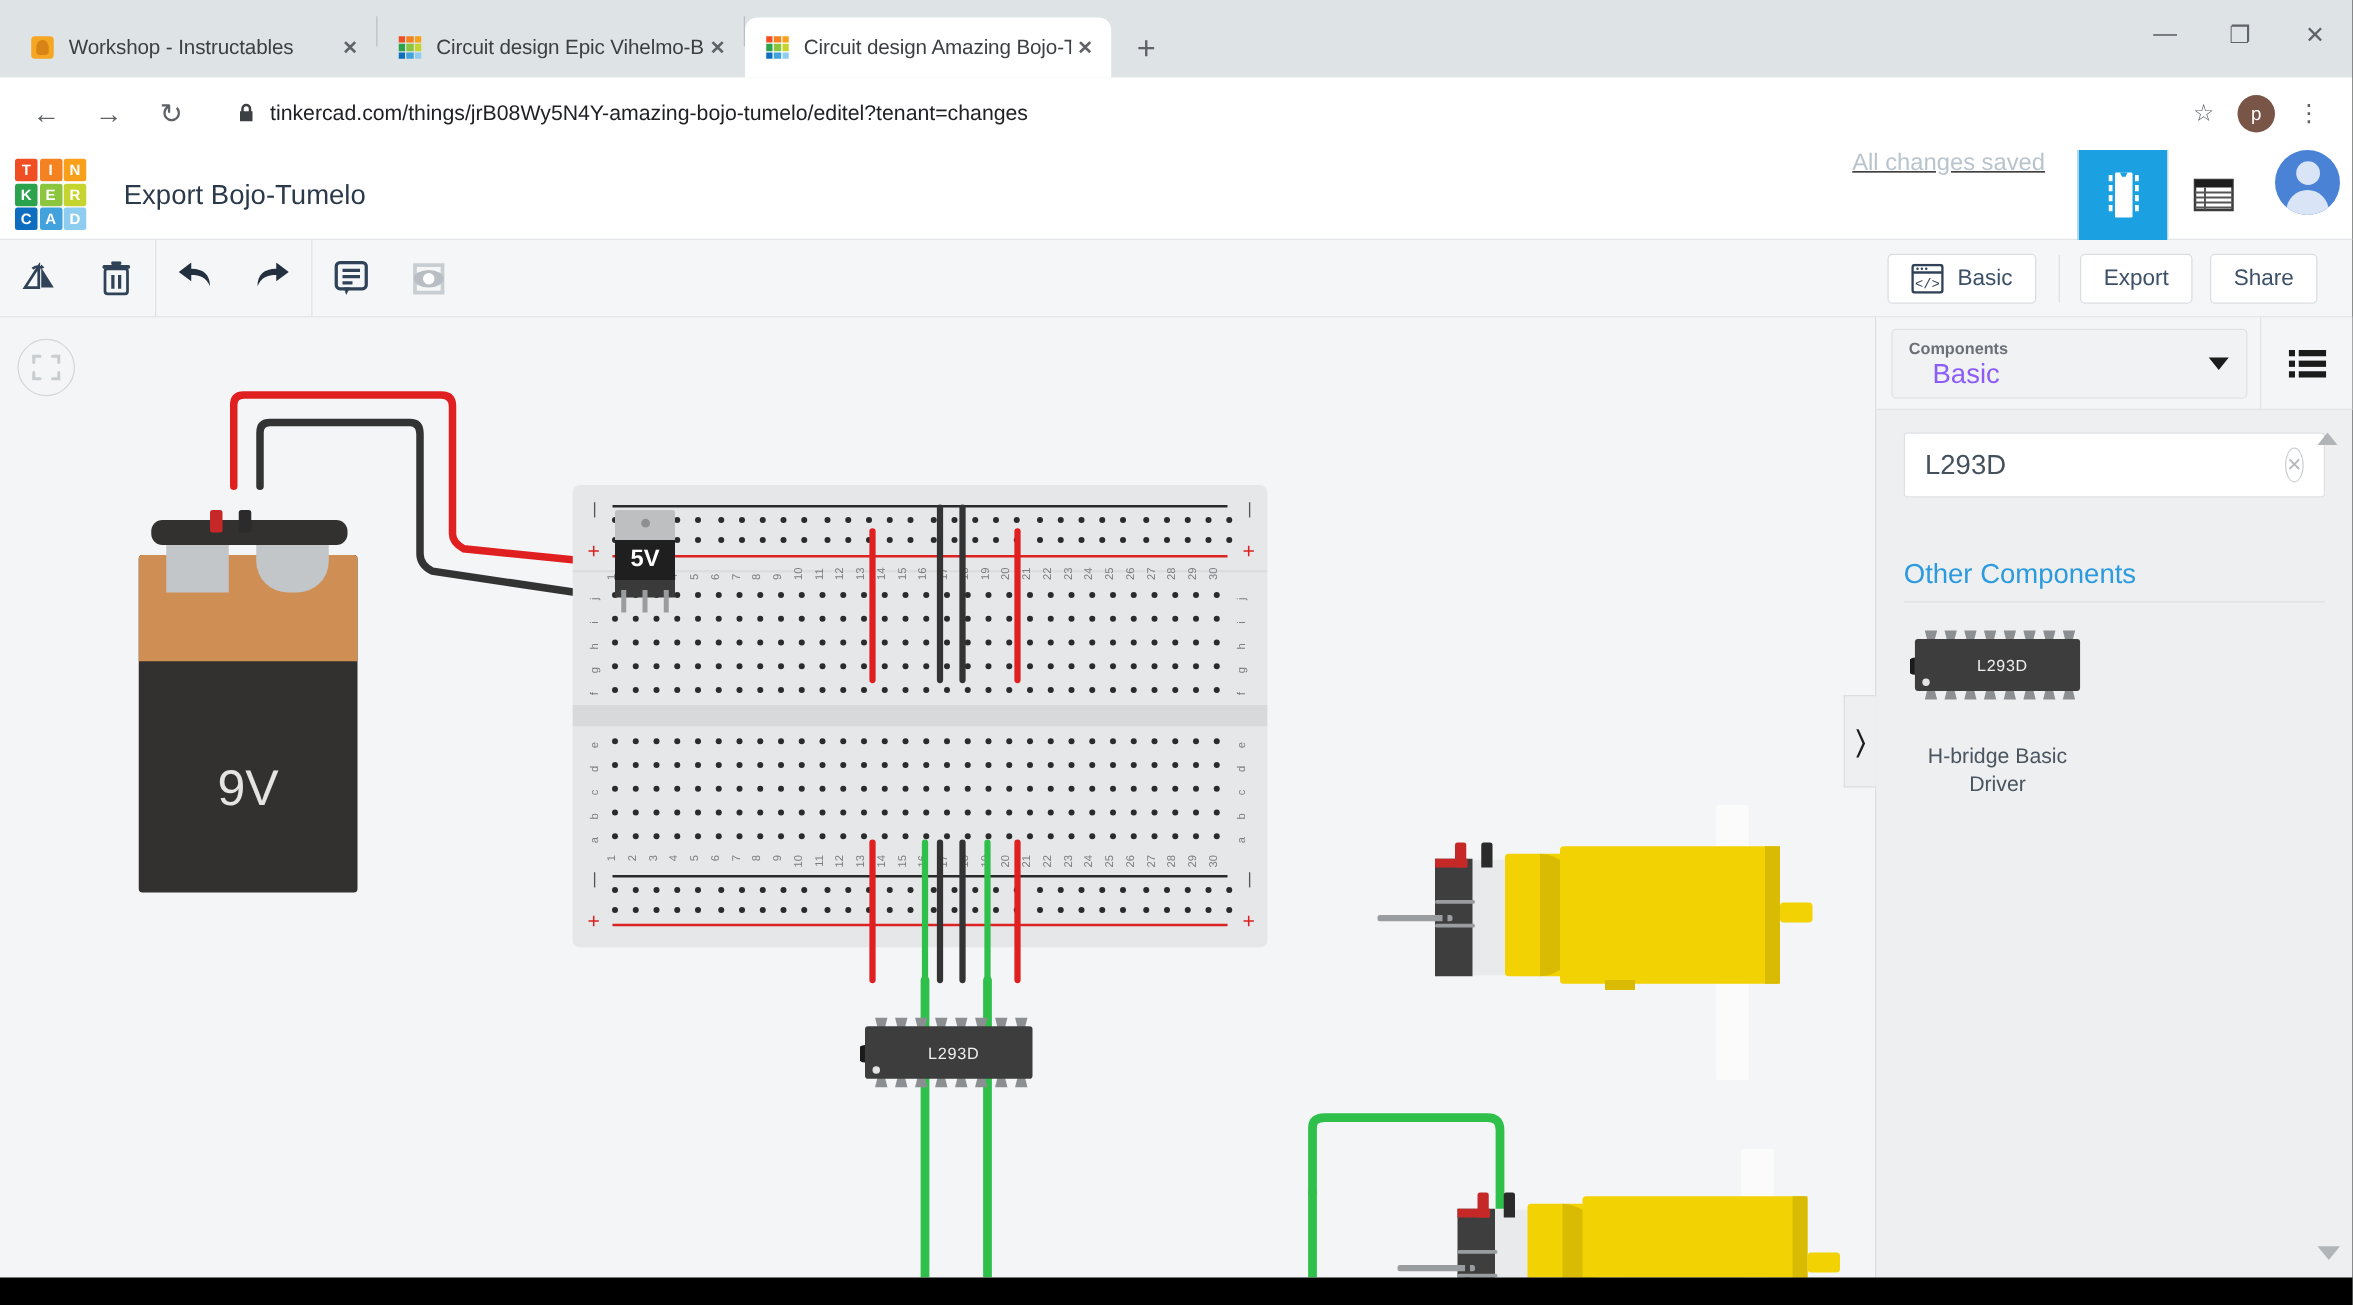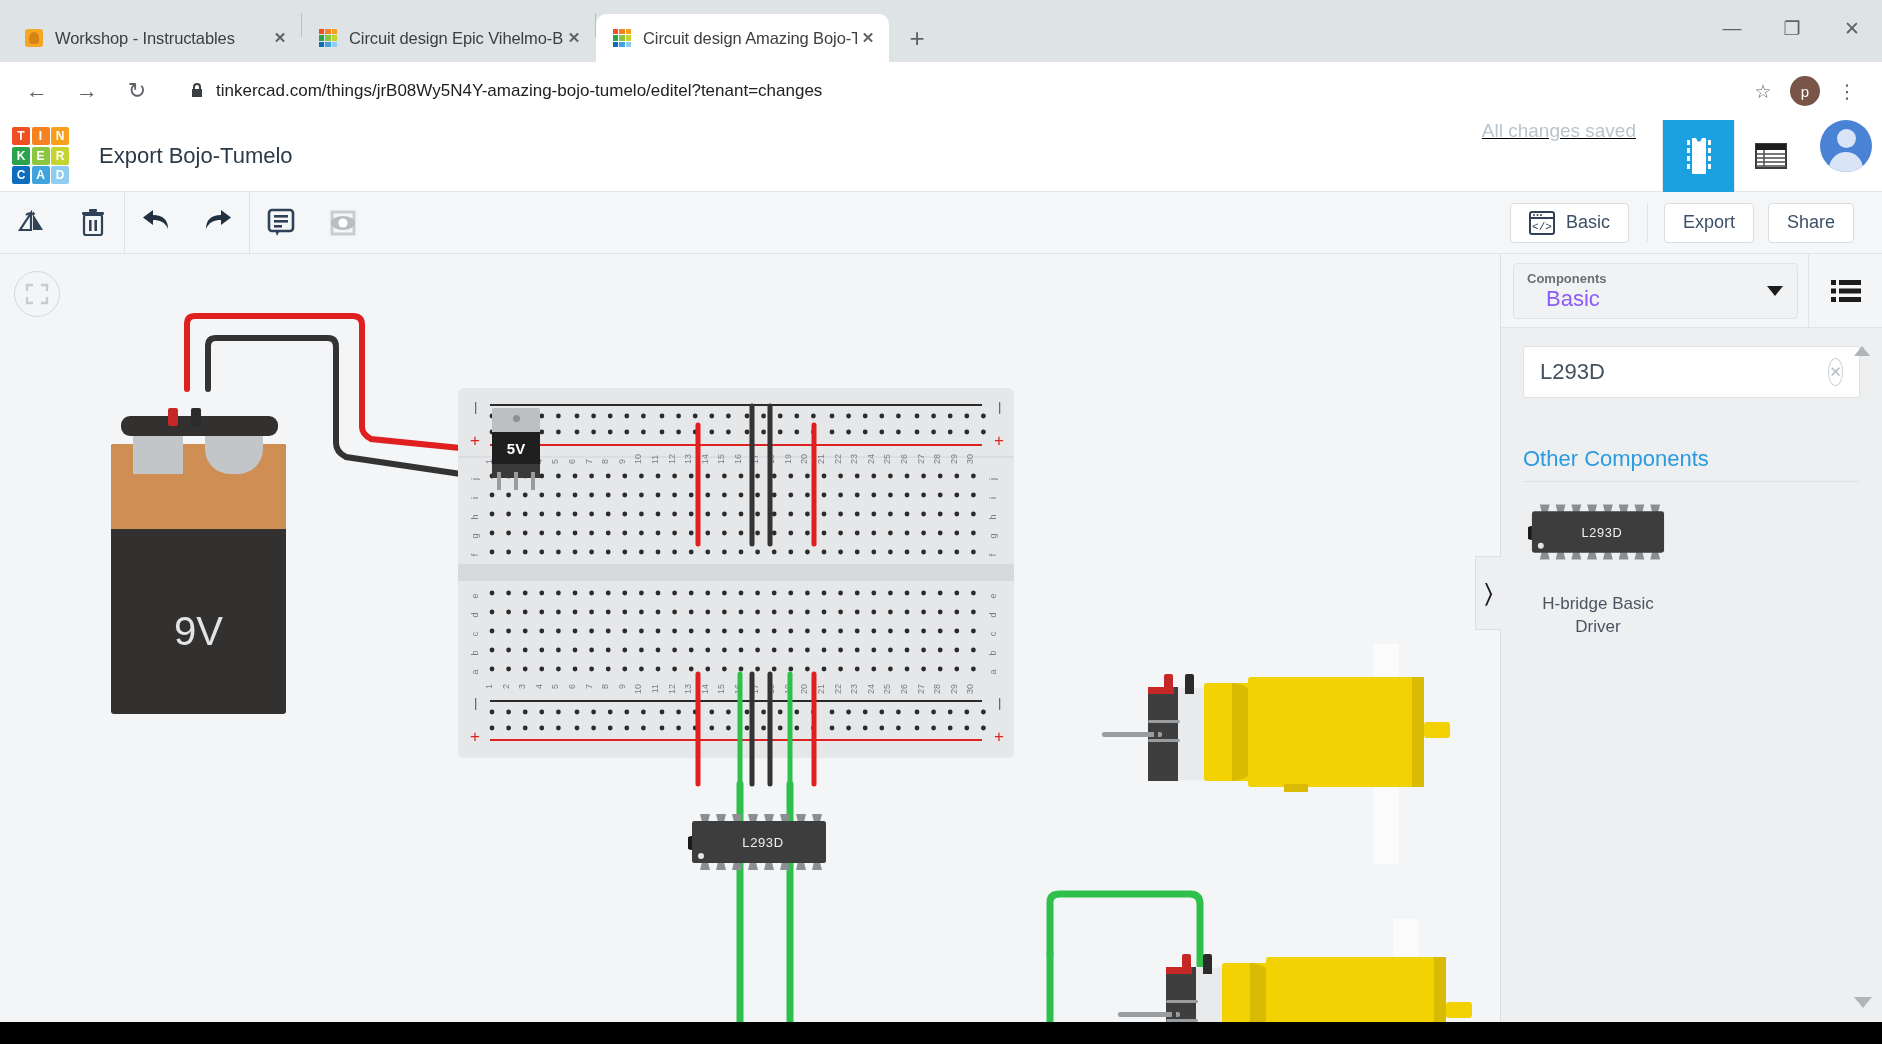--- a/index.html
+++ b/index.html
@@ -1001,21 +1001,21 @@
           <text transform="translate(538,265) rotate(-90)" text-anchor="middle">b</text>
           <text transform="translate(20,284) rotate(-90)" text-anchor="middle">a</text>
           <text transform="translate(538,284) rotate(-90)" text-anchor="middle">a</text>
         </g>
     </svg>
 
     <div style="position:absolute;left:492px;top:154px;width:48px;height:72px">
       <div style="position:absolute;left:0;top:0;width:48px;height:24px;background:#bdbfc1;border-radius:2px 2px 0 0"></div>
       <div style="position:absolute;left:21px;top:7px;width:7px;height:7px;border-radius:50%;background:#8e9093"></div>
       <div style="position:absolute;left:0;top:24px;width:48px;height:32px;background:#1f1f1f"></div>
-      <div style="position:absolute;left:0;top:24px;width:48px;height:32px;color:#fff;font-size:15px;font-weight:700;display:flex;align-items:center;justify-content:center">5V</div>
+      <div style="position:absolute;left:0;top:24px;width:48px;height:32px;color:#fff;font-size:19px;font-weight:700;display:flex;align-items:center;justify-content:center">5V</div>
       <div style="position:absolute;left:0;top:56px;width:48px;height:14px;background:#3a3a3a"></div>
       <div style="position:absolute;left:5px;top:64px;width:4px;height:18px;background:#9a9da0"></div>
       <div style="position:absolute;left:22px;top:64px;width:4px;height:18px;background:#9a9da0"></div>
       <div style="position:absolute;left:39px;top:64px;width:4px;height:18px;background:#9a9da0"></div>
     </div>
 
     <svg style="position:absolute;left:0;top:0;width:1500px;height:768px;pointer-events:none">
       <g stroke-linecap="round">
         <line x1="698" y1="171" x2="698" y2="290" stroke="#e02020" stroke-width="5"></line>
         <line x1="752" y1="152" x2="752" y2="290" stroke="#333" stroke-width="5"></line>

